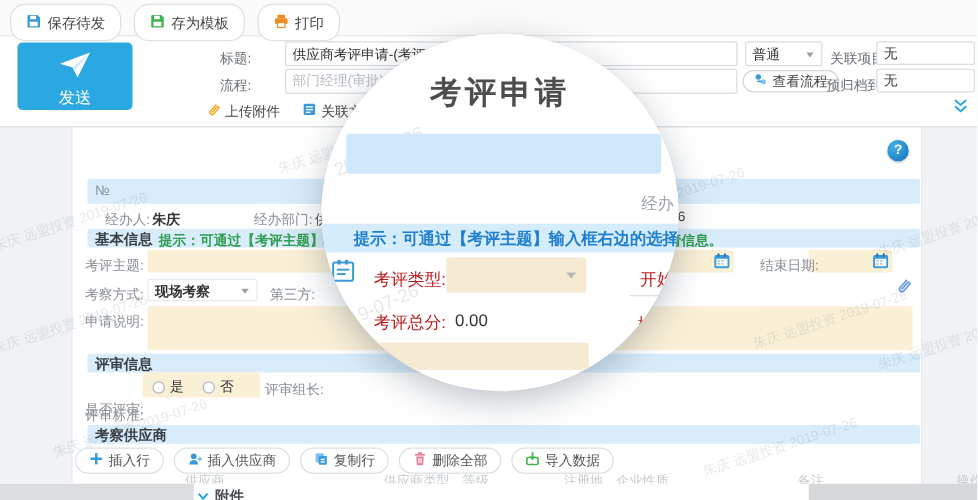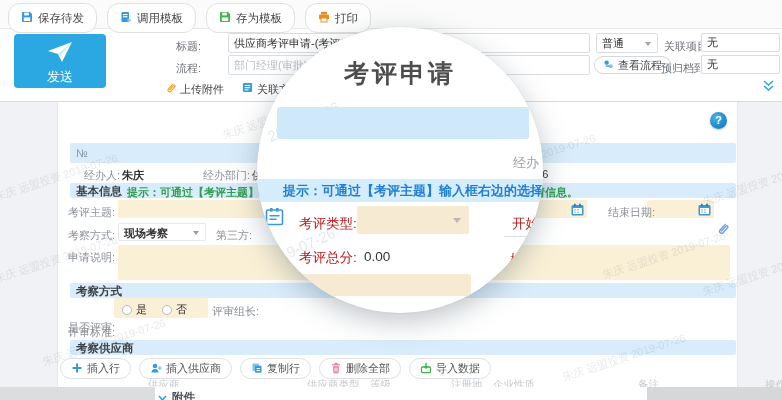--- a/index.html
+++ b/index.html
@@ -70,29 +70,20 @@
 
   <div class="toolbar">
     <div id="toolbar-buttons">
         <div class="tb-pill">
           <span><svg width="12" height="12" viewBox="0 0 12 12">
               <path d="M1 2a1 1 0 0 1 1-1h7l2 2v7a1 1 0 0 1-1 1H2a1 1 0 0 1-1-1z" fill="#3a9ad9"></path>
               <rect x="3.2" y="1.6" width="4.6" height="2.8" fill="#fff"></rect>
               <rect x="2.8" y="6.4" width="6.4" height="3.6" fill="#fff"></rect>
             </svg></span>
           <span>保存待发</span>
-        </div>
-        <div class="tb-pill">
-          <span><svg width="12" height="12" viewBox="0 0 12 12">
-              <rect x="1.5" y="1" width="7.5" height="10" rx="1" fill="#3a9ad9"></rect>
-              <rect x="3" y="3" width="4.5" height="1.1" fill="#fff"></rect>
-              <rect x="3" y="5.2" width="4.5" height="1.1" fill="#fff"></rect>
-              <polygon points="7.5,7.5 11.5,9.5 7.5,11.5" fill="#7fc3ec"></polygon>
-            </svg></span>
-          <span>调用模板</span>
         </div>
         <div class="tb-pill">
           <span><svg width="12" height="12" viewBox="0 0 12 12">
               <path d="M1 2a1 1 0 0 1 1-1h7l2 2v7a1 1 0 0 1-1 1H2a1 1 0 0 1-1-1z" fill="#3cb54a"></path>
               <rect x="3.2" y="1.6" width="4.6" height="2.8" fill="#fff"></rect>
               <rect x="2.8" y="6.4" width="6.4" height="3.6" fill="#fff"></rect>
             </svg></span>
           <span>存为模板</span>
         </div>
         <div class="tb-pill">
@@ -216,21 +207,21 @@
   <span style="position:absolute;left:716px;top:222px;z-index:3;cursor:pointer;">
     <svg width="13" height="14" viewBox="0 0 12 13">
         <path d="M8.5 2.2 3.6 7.6a1.9 1.9 0 0 0 2.8 2.5l4.4-5a1 1 0 0 0-1.5-1.3L5.2 8.4" fill="none" stroke="#6f9fe0" stroke-width="1.3" stroke-linecap="round"></path>
       </svg>
   </span>
 
   <span class="flbl" style="left:68px;top:250px;">申请说明:</span>
   <div class="tan" style="left:118px;top:245px;width:612px;height:35px;"></div>
 
   <div class="sec-bar" style="top:283px;height:15px;"></div>
-  <span class="sec-title" style="left:76px;top:284px;">考察方式</span>
+  <span class="sec-title" style="left:76px;top:284px;">评审信息</span>
 
   <span class="flbl" style="left:68px;top:320px;">是否评审:</span>
   <div class="tan" style="left:114px;top:298px;width:94px;height:20px;">
     <span class="radio" style="position:absolute;left:8px;top:4px;">
       <span class="dot"></span>
       <span>是</span>
     </span>
     <span class="radio" style="position:absolute;left:48px;top:4px;">
       <span class="dot"></span>
       <span>否</span>

